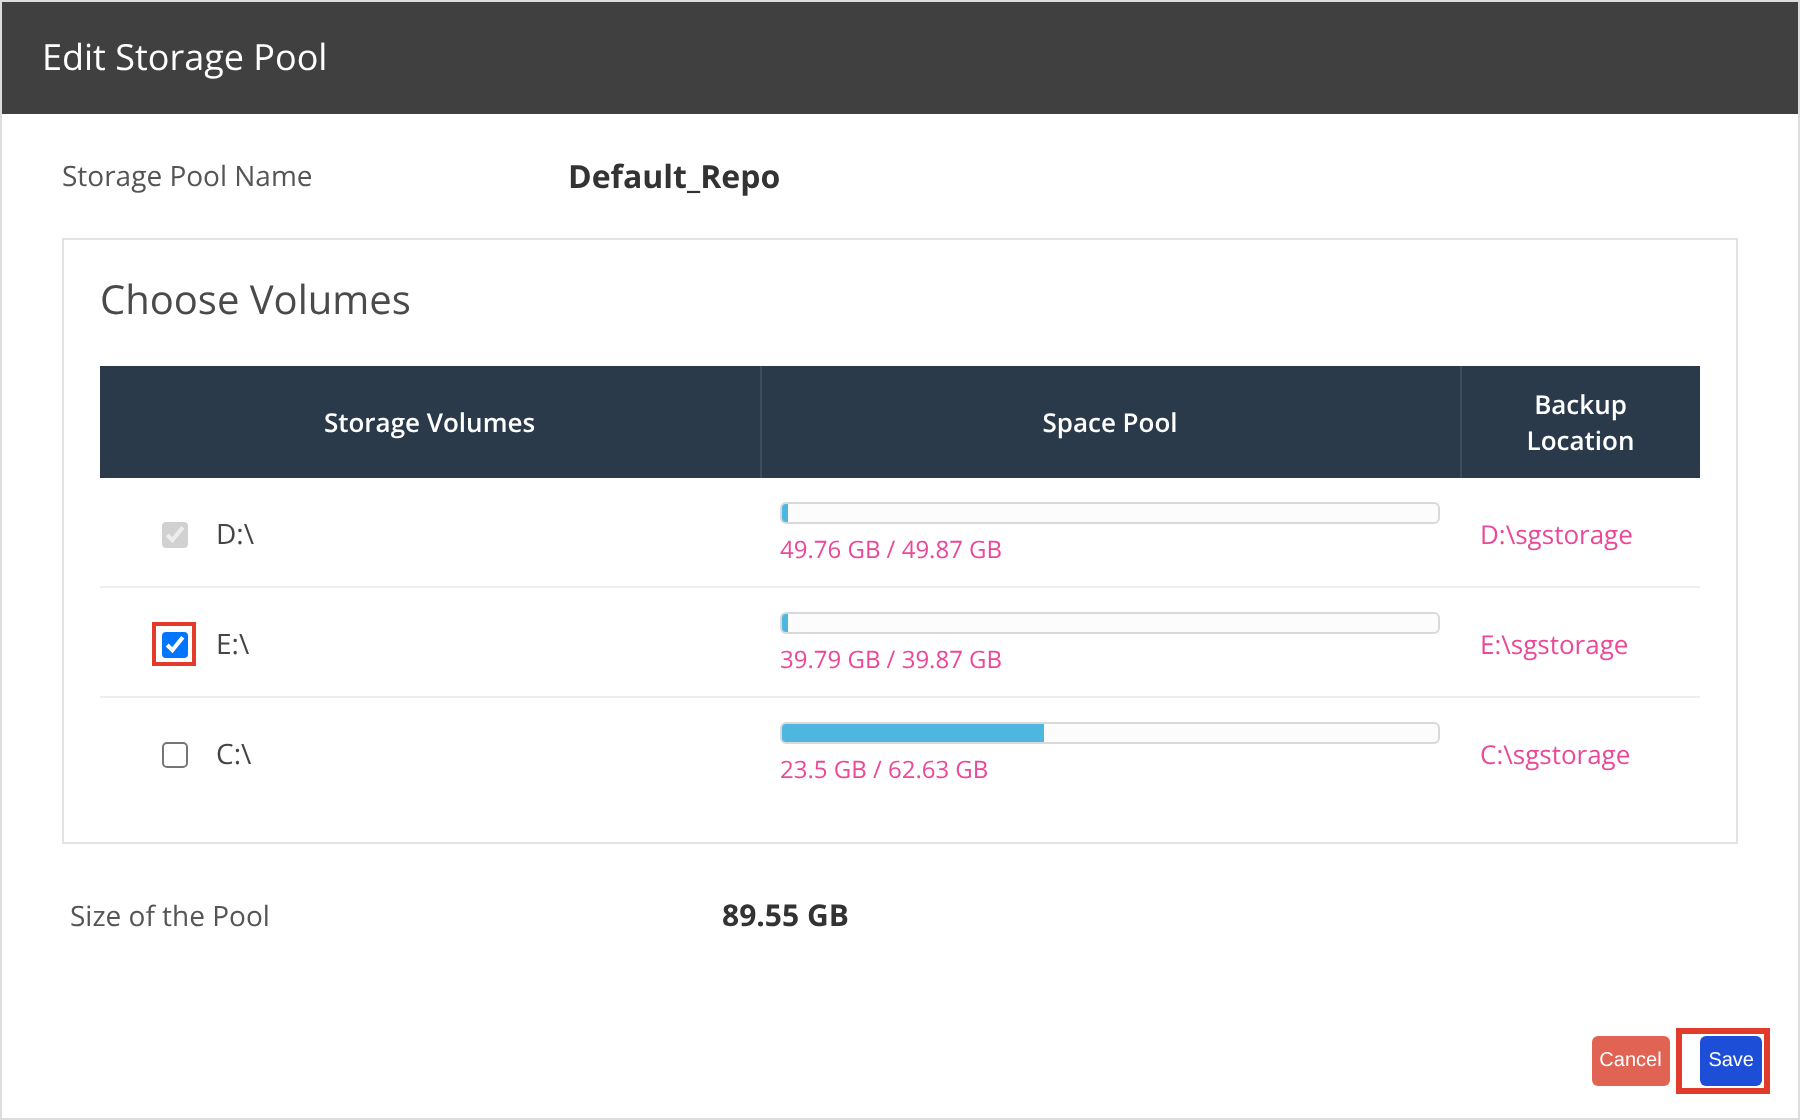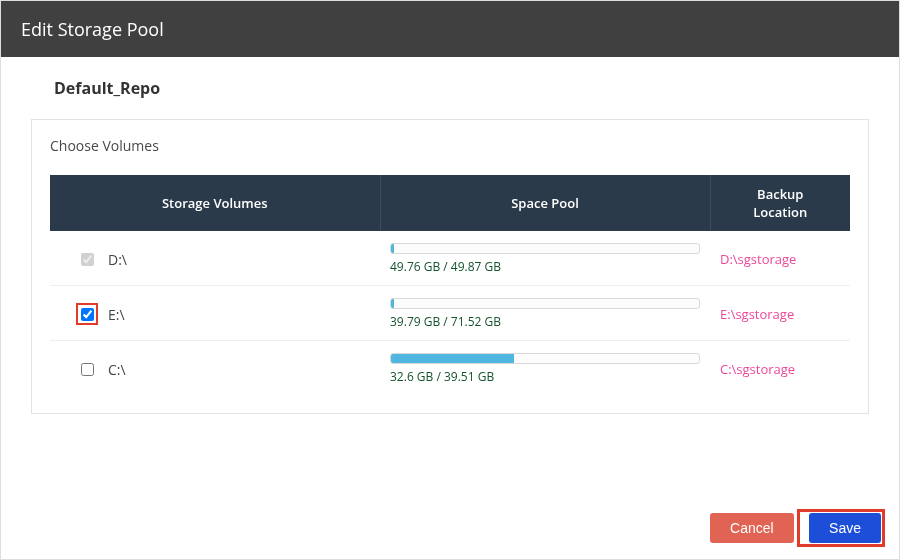--- a/index.html
+++ b/index.html
@@ -47,39 +47,39 @@
     font-size: 16px;
     font-weight: 700;
     color: #333;
     margin-left: 23px;
   }
   .panel {
     border: 1px solid #e3e3e3;
     padding: 12px 18px 18px 18px;
   }
   .panel-title {
-    font-size: 14px;
+    font-size: 20px;
     color: #4a4a4a;
     font-weight: 400;
     padding: 4px 0 20px 0;
   }
   table.volumes {
     width: 100%;
     border-collapse: collapse;
   }
   table.volumes thead th {
     background: #2b3a4a;
     color: #fff;
     font-weight: 600;
     font-size: 13px;
     text-align: center;
     padding: 10px 20px;
     border-right: 1px solid #3d4d5e;
   }
-  table.volumes thead th:last-child { border-right: none; width: 140px;}
+  table.volumes thead th:last-child { border-right: none; width: 120px;}
   table.volumes thead th:first-child { width: 330px;}
   table.volumes tbody td {
     padding: 12px 10px 10px 10px;
     border-bottom: 1px solid #eee;
     vertical-align: middle;
   }
   table.volumes tbody tr:last-child td { border-bottom: none; }
   .vol-cell {
     display: flex;
     align-items: center;
@@ -103,57 +103,58 @@
     border: 1px solid #d9d9d9;
     border-radius: 3px;
     background: #fcfcfc;
     overflow: hidden;
     margin-bottom: 4px;
   }
   .progress-fill {
     height: 100%;
     background: #4fb6e0;
   }
-  .usage-text { font-size: 12px; color: #14532d; }
+  .usage-text { font-size: 12px; color: #ec4899; }
   .loc-cell { color:#ec4899; font-size:13px; }
   .pool-size-row {
     display:flex;
     align-items:center;
     margin-top: 26px;
     margin-bottom: 10px;
   }
   .pool-size-label { width: 330px; color:#555; font-size:14px; padding-left: 4px;}
   .pool-size-value { font-weight:700; font-size:15px; color:#333;}
   .modal-footer {
     padding: 10px 14px 12px 14px;
     text-align: right;
   }
   .btn {
     display: inline-block;
-    padding: 7px 20px;
+    padding: 7px 4px;
     border-radius: 3px;
-    font-size: 14px;
+    font-size: 10px;
     color: #fff;
     border: none;
     cursor: pointer;
     margin-left: 8px;
   }
   .btn-cancel { background: #e06353; }
   .btn-save { background: #1d4ed8; }
   .btn-wrap { display:inline-block; }
   .btn-wrap.highlight { border: 3px solid #e13b2b; padding:1px; }
 </style>
 </head>
 <body>
 
 <div class="modal">
   <div class="modal-header">Edit Storage Pool</div>
 
   <div class="modal-body">
     <div class="form-row">
+      <div class="form-label">Storage Pool Name</div>
       <div class="form-value">Default_Repo</div>
     </div>
 
     <div class="panel">
       <div class="panel-title">Choose Volumes</div>
 
       <table class="volumes">
         <thead>
           <tr>
             <th>Storage Volumes</th>
@@ -185,45 +186,49 @@
                   <span class="chk-wrap highlight">
                     <input type="checkbox" checked="" style="">
                   </span>
                   <span class="vol-name">E:\</span>
                 </div>
               </td>
               <td class="usage-cell">
                 <div class="progress">
                   <div class="progress-fill" style="width: 1%;"></div>
                 </div>
-                <div class="usage-text">39.79 GB / 71.52 GB</div>
+                <div class="usage-text">39.79 GB / 39.87 GB</div>
               </td>
               <td class="loc-cell">E:\sgstorage</td>
             </tr>
             <tr>
               <td>
                 <div class="vol-cell">
                   <span class="chk-wrap">
                     <input type="checkbox" style="">
                   </span>
                   <span class="vol-name">C:\</span>
                 </div>
               </td>
               <td class="usage-cell">
                 <div class="progress">
                   <div class="progress-fill" style="width: 40%;"></div>
                 </div>
-                <div class="usage-text">32.6 GB / 39.51 GB</div>
+                <div class="usage-text">23.5 GB / 62.63 GB</div>
               </td>
               <td class="loc-cell">C:\sgstorage</td>
             </tr>
           </tbody>
       </table>
     </div>
 
+    <div class="pool-size-row">
+      <div class="pool-size-label">Size of the Pool</div>
+      <div class="pool-size-value">89.55 GB</div>
+    </div>
   </div>
 
   <div class="modal-footer">
     <span class="btn-wrap">
       <button class="btn btn-cancel">Cancel</button>
     </span>
     <span class="btn-wrap highlight" id="save-wrap">
       <button class="btn btn-save">Save</button>
     </span>
   </div>

